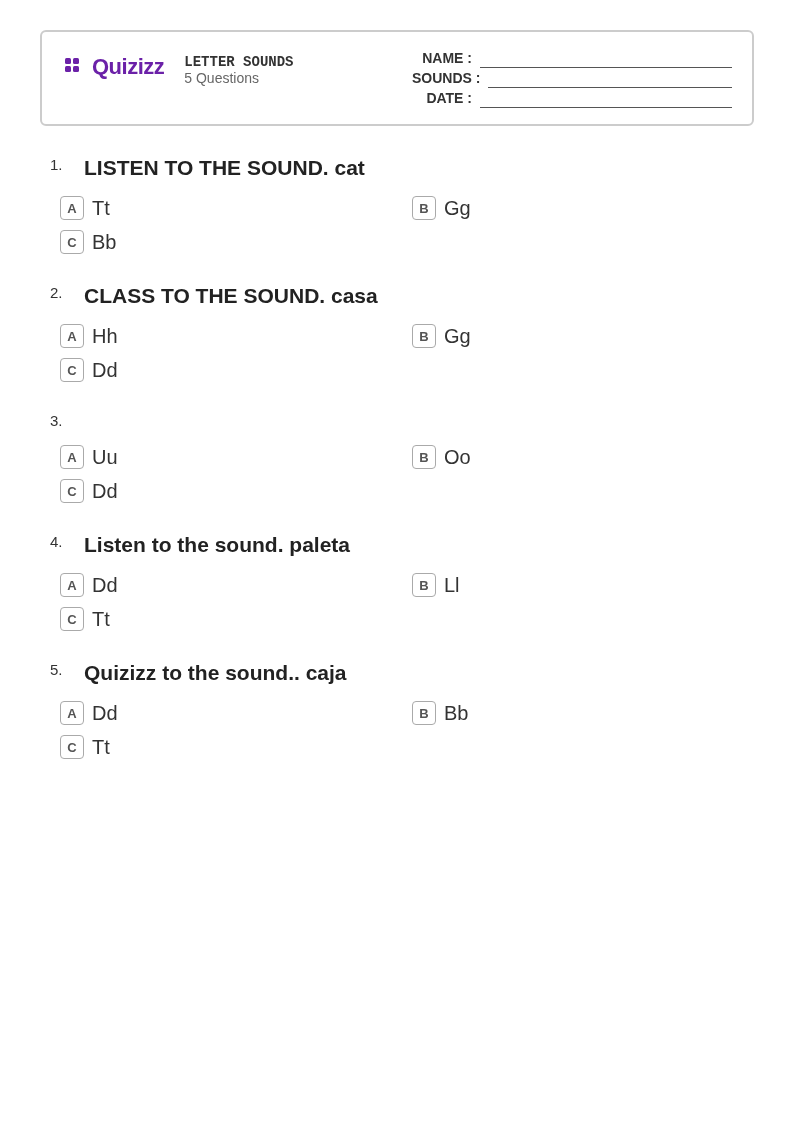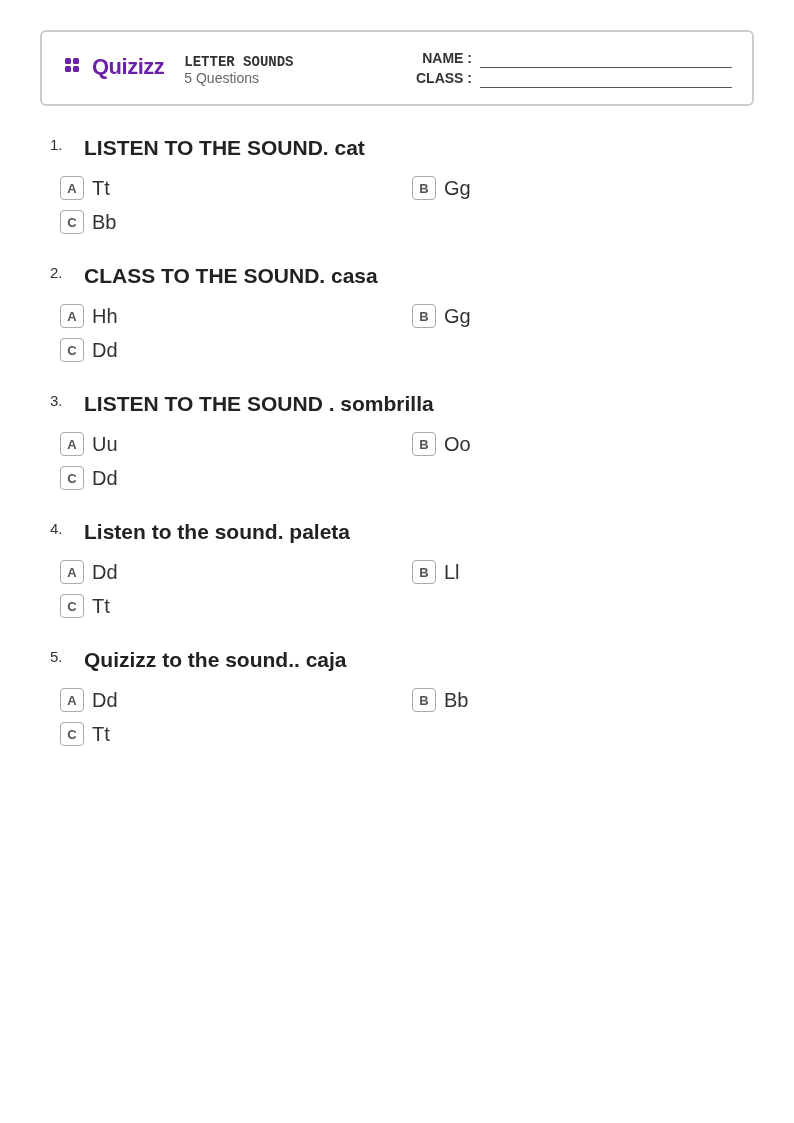--- a/index.html
+++ b/index.html
@@ -178,21 +178,25 @@
       <div class="quiz-subtitle">5 Questions</div>
     </div>
   </div>
 
   <div class="fields-section">
     <div class="field-row">
       <span class="field-label">NAME :</span>
       <input class="field-line" type="text" style="">
     </div>
     <div class="field-row">
-      <span class="field-label">CLASS :</span>
+      <span class="field-label">SOUNDS :</span>
+      <input class="field-line" type="text" style="">
+    </div>
+    <div class="field-row">
+      <span class="field-label">DATE :</span>
       <input class="field-line" type="text" style="">
     </div>
   </div>
 </div>
 
 <div class="questions-section" id="questions-container">
 <div class="question-block">
       <div class="question-header">
         <span class="question-number">1.</span>
         <span class="question-text">LISTEN TO THE SOUND. cat</span>
@@ -232,21 +236,20 @@
       <div class="options-row-c">
         <div class="option">
       <div class="option-badge">C</div>
       <span class="option-text">Dd</span>
     </div>
       </div>
     </div>
     <div class="question-block">
       <div class="question-header">
         <span class="question-number">3.</span>
-        <span class="question-text">LISTEN TO THE SOUND . sombrilla</span>
       </div>
       <div class="options-grid">
         <div class="option">
       <div class="option-badge">A</div>
       <span class="option-text">Uu</span>
     </div>
         <div class="option">
       <div class="option-badge">B</div>
       <span class="option-text">Oo</span>
     </div>

